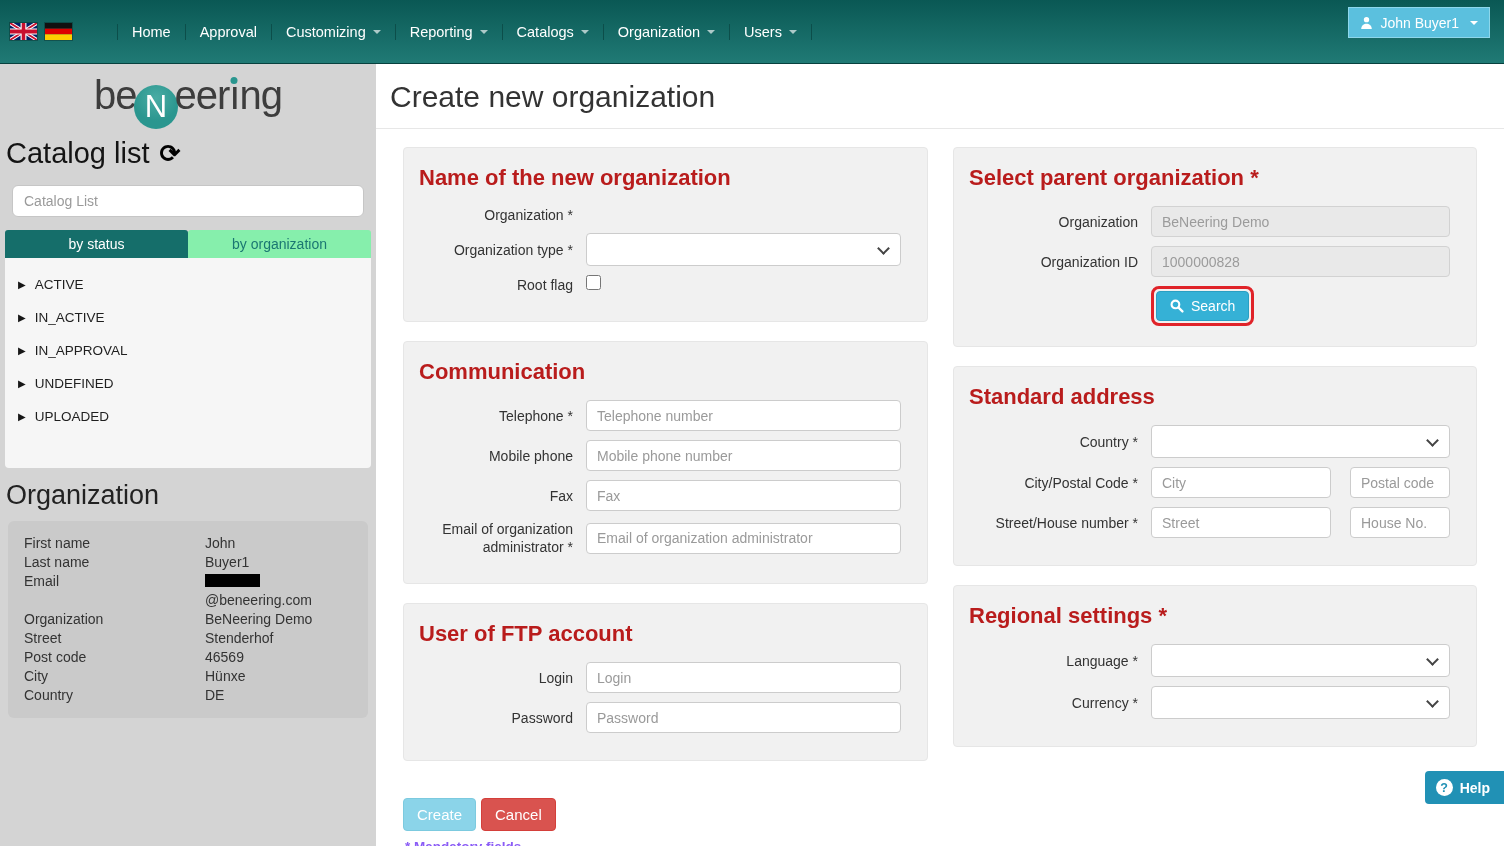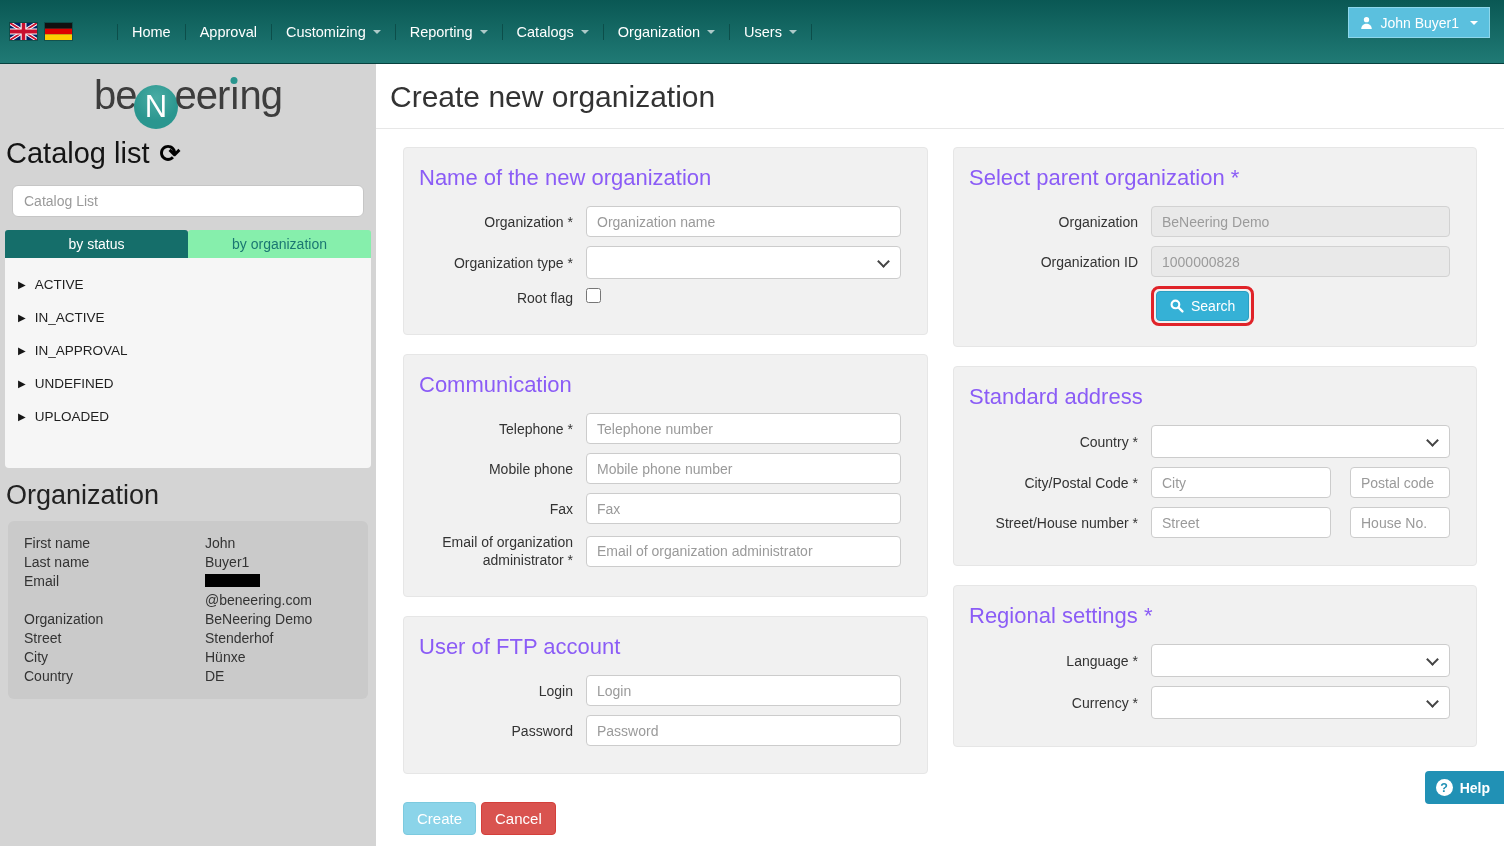--- a/index.html
+++ b/index.html
@@ -84,21 +84,21 @@
   .main { flex:1; background:#fff; position:relative; overflow:hidden; }
   .main-header { padding:16px 0 14px 14px; border-bottom:1px solid #e7e7e7; }
   .page-title { font-size:30px; font-weight:300; color:#333; }
 
   .columns { display:flex; gap:25px; padding:18px 27px 0 27px; align-items:flex-start; }
   .col { display:flex; flex-direction:column; gap:19px; }
   .col-left { width:525px; flex:0 0 525px; }
   .col-right { width:524px; flex:0 0 524px; }
 
   .panel { background:#f1f1f1; border:1px solid #e6e6e6; border-radius:4px; padding:8px 26px 18px 12px; }
-  .panel-title { font-size:22px; font-weight:400; color:#8b5cf6; margin:9px 0 15px 3px; }
+  .panel-title { font-size:22px; font-weight:700; color:#b91c1c; margin:9px 0 15px 3px; }
 
   .frow { display:flex; align-items:center; margin-bottom:9px; }
   .flabel { flex:0 0 170px; text-align:right; padding-right:13px; font-size:14px; color:#333; line-height:18px; }
   .col-right .flabel { flex-basis:185px; }
   .fctl { flex:1; position:relative; }
 
   .txt {
     width:100%; height:31px; border:1px solid #ccc; border-radius:4px;
     padding:0 10px; font-size:14px; color:#555; background:#fff;
   }
@@ -121,21 +121,21 @@
   .w180 { flex:0 0 180px; }
   .w100 { flex:0 0 100px; }
 
   .ring { display:inline-block; border:3px solid #e02329; border-radius:8px; padding:2px; }
   .btn-search {
     display:inline-flex; align-items:center; gap:7px;
     background:#35b1d6; border:1px solid #2a9fc2; border-radius:4px;
     color:#fff; font-size:14px; padding:6px 13px; cursor:pointer;
   }
 
-  .actions { display:flex; gap:5px; margin-top:9px; }
+  .actions { display:flex; gap:5px; margin-top:18px; }
   .btn { border-radius:4px; font-size:15px; padding:7px 13px; color:#fff; cursor:pointer; }
   .btn-create { background:#8bd4e9; border:1px solid #7ccadf; }
   .btn-cancel { background:#d9534f; border:1px solid #d43f3a; }
   .mandatory { font-weight:bold; font-size:13.5px; color:#8b5cf6; margin-top:8px; padding-left:2px; }
 
   .help-btn {
     position:absolute; right:0; top:771px; height:33px;
     background:#2191b5; border-radius:4px 0 0 4px;
     color:#fff; font-weight:bold; font-size:14px;
     display:flex; align-items:center; gap:7px; padding:0 14px 0 11px; cursor:pointer;
@@ -260,20 +260,24 @@
         </div>
       <div class="org-row">
           <span class="org-label">Organization</span>
           <span class="org-value">BeNeering Demo</span>
         </div>
       <div class="org-row">
           <span class="org-label">Street</span>
           <span class="org-value">Stenderhof</span>
         </div>
       <div class="org-row">
+          <span class="org-label">Post code</span>
+          <span class="org-value">46569</span>
+        </div>
+      <div class="org-row">
           <span class="org-label">City</span>
           <span class="org-value">Hünxe</span>
         </div>
       <div class="org-row">
           <span class="org-label">Country</span>
           <span class="org-value">DE</span>
         </div>
     </div>
   </div>
 
@@ -282,21 +286,20 @@
       <div class="page-title">Create new organization</div>
     </div>
 
     <div class="columns">
 
       <div class="col col-left">
         <div class="panel">
           <div class="panel-title">Name of the new organization</div>
           <div class="frow">
             <div class="flabel">Organization *</div>
-            <div class="fctl"><input class="txt" type="text" placeholder="Organization name" style=""></div>
           </div>
           <div class="frow">
             <div class="flabel">Organization type *</div>
             <div class="fctl has-caret"><select class="sel"></select></div>
           </div>
           <div class="frow">
             <div class="flabel">Root flag</div>
             <div class="fctl"><input class="chk" type="checkbox" style=""></div>
           </div>
         </div>

